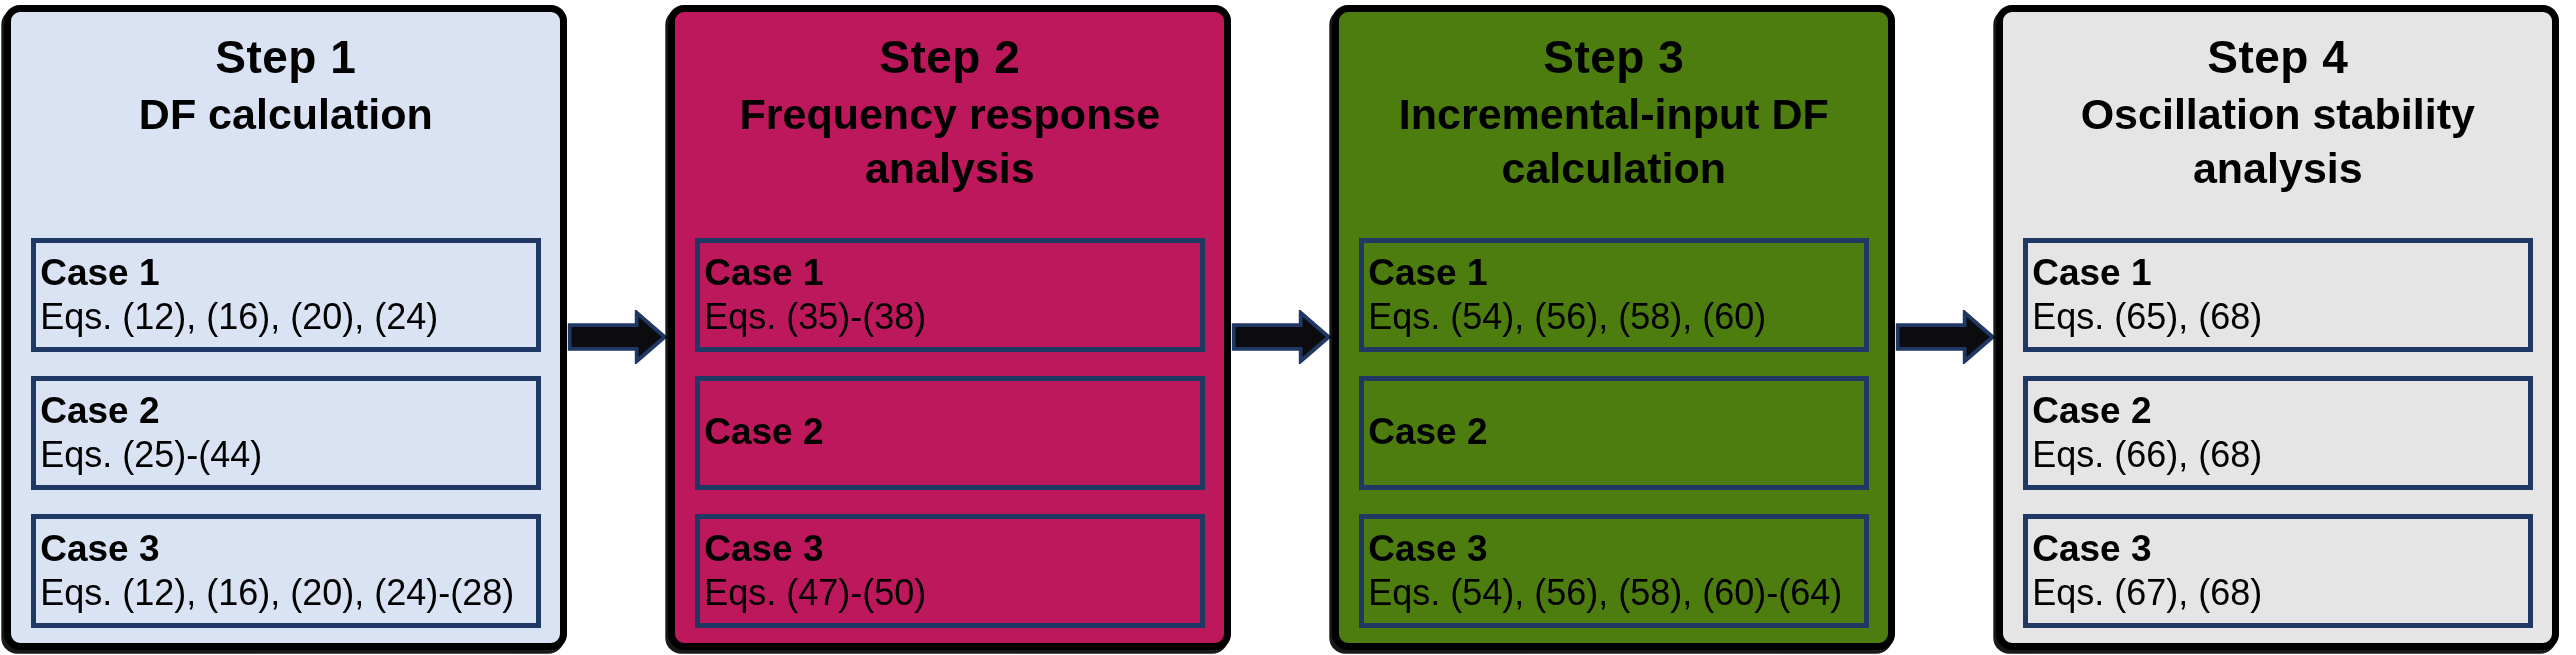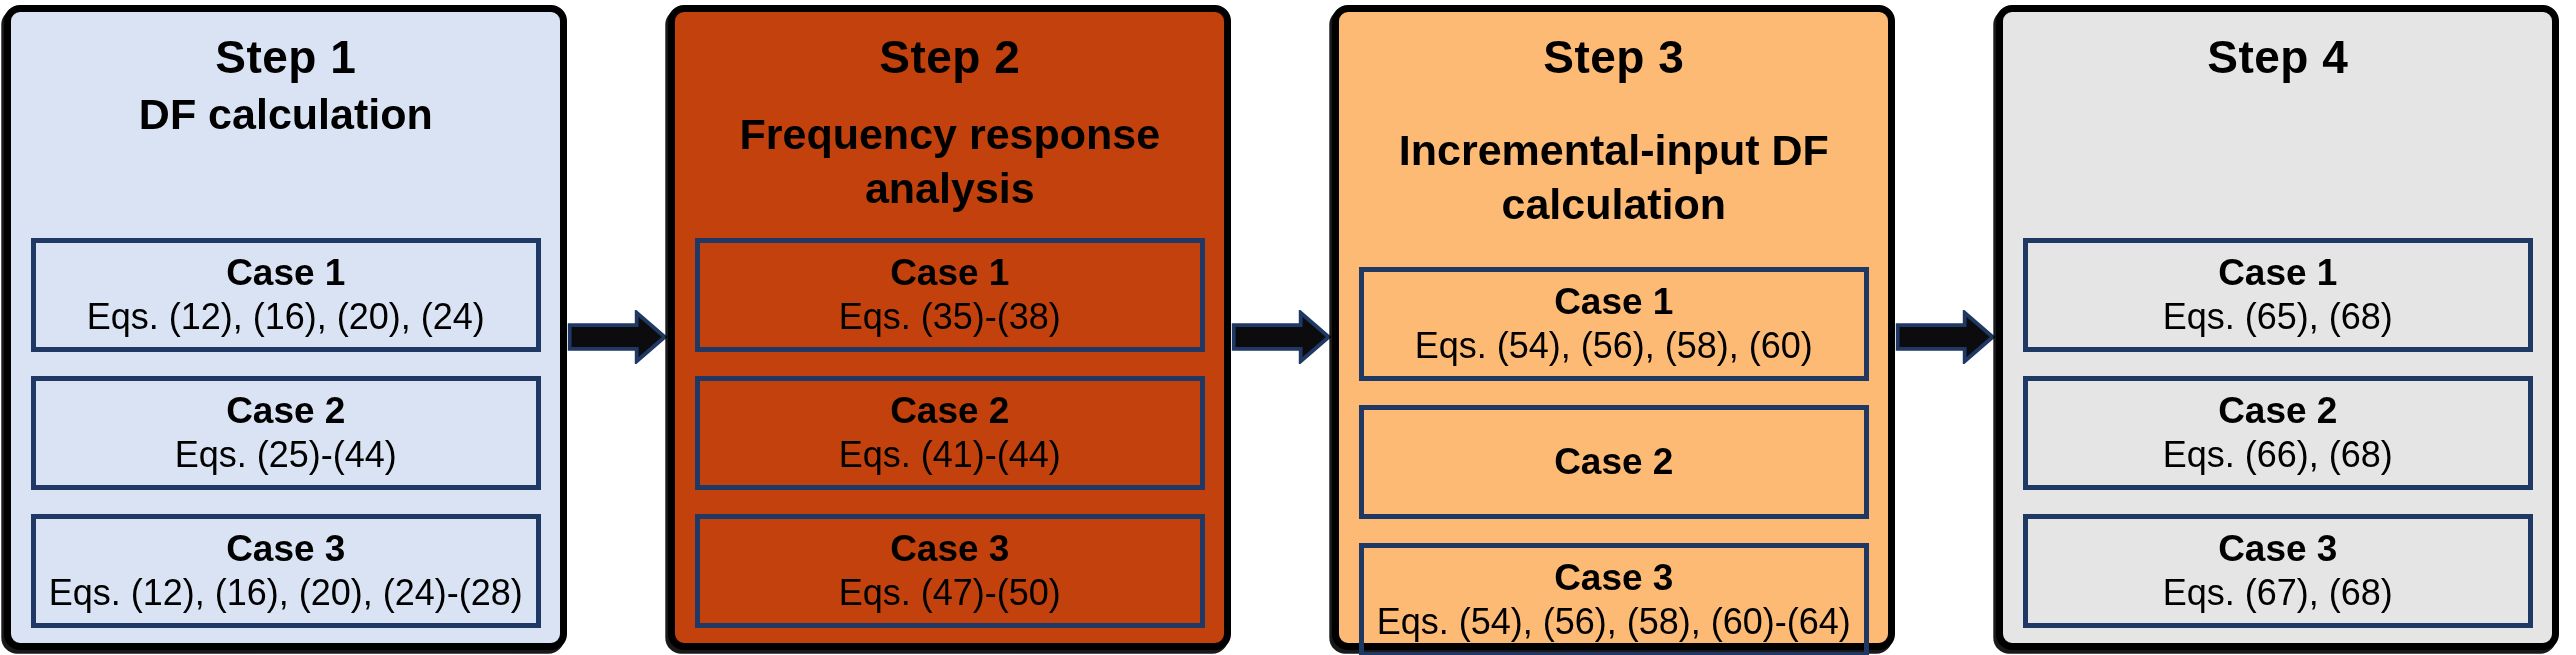--- a/index.html
+++ b/index.html
@@ -60,21 +60,21 @@
     margin-top: auto;
     display: flex;
     flex-direction: column;
     gap: 24px;
   }
   .case {
     height: 114px;
     border: 5.4px solid var(--case-border);
     display: flex;
     flex-direction: column;
-    align-items: center;
+    align-items: flex-start;
     justify-content: center;
     gap: 5.4px;
     padding: 2.2px 4.3px;
   }
   .case-title {
     font-size: 37px;
     font-weight: 700;
     line-height: 1.05;
     white-space: nowrap;
   }
@@ -124,46 +124,45 @@
       </div>
     </div>
   </section>
 
   <div class="arrow-wrap">
     <svg width="101" height="54" viewBox="0 0 185 100">
       <polygon points="4,28 128,28 128,5 180,50 128,95 128,72 4,72"></polygon>
     </svg>
   </div>
 
-  <section class="panel" style="background: #c2410c; gap: 20px;">
+  <section class="panel" style="background: #be185d;">
     <h2 class="panel-title">Step 2</h2>
     <div class="panel-subtitle">Frequency response analysis</div>
     <div class="cases">
       <div class="case">
         <div class="case-title">Case 1</div>
         <div class="case-eqs">Eqs. (35)-(38)</div>
       </div>
       <div class="case">
         <div class="case-title">Case 2</div>
-        <div class="case-eqs">Eqs. (41)-(44)</div>
       </div>
       <div class="case">
         <div class="case-title">Case 3</div>
         <div class="case-eqs">Eqs. (47)-(50)</div>
       </div>
     </div>
   </section>
 
   <div class="arrow-wrap">
     <svg width="101" height="54" viewBox="0 0 185 100">
       <polygon points="4,28 128,28 128,5 180,50 128,95 128,72 4,72"></polygon>
     </svg>
   </div>
 
-  <section class="panel" style="background: #fdba74; gap: 36px;">
+  <section class="panel" style="background: #4d7c0f;">
     <h2 class="panel-title">Step 3</h2>
     <div class="panel-subtitle">Incremental-input DF calculation</div>
     <div class="cases">
       <div class="case">
         <div class="case-title">Case 1</div>
         <div class="case-eqs">Eqs. (54), (56), (58), (60)</div>
       </div>
       <div class="case">
         <div class="case-title">Case 2</div>
       </div>
@@ -175,20 +174,21 @@
   </section>
 
   <div class="arrow-wrap">
     <svg width="101" height="54" viewBox="0 0 185 100">
       <polygon points="4,28 128,28 128,5 180,50 128,95 128,72 4,72"></polygon>
     </svg>
   </div>
 
   <section class="panel" style="background: #e5e5e5;">
     <h2 class="panel-title">Step 4</h2>
+    <div class="panel-subtitle">Oscillation stability analysis</div>
     <div class="cases">
       <div class="case">
         <div class="case-title">Case 1</div>
         <div class="case-eqs">Eqs. (65), (68)</div>
       </div>
       <div class="case">
         <div class="case-title">Case 2</div>
         <div class="case-eqs">Eqs. (66), (68)</div>
       </div>
       <div class="case">

